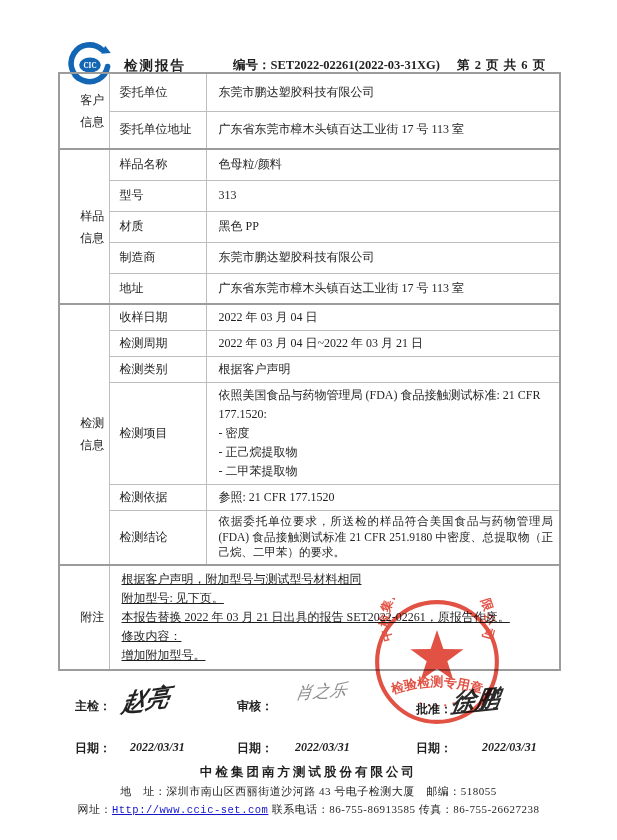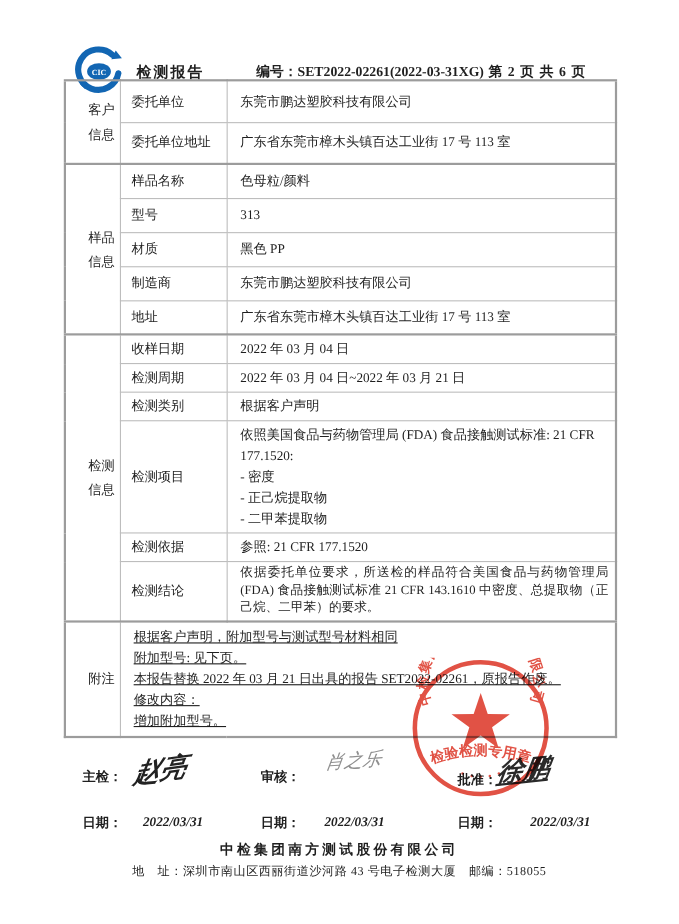--- a/index.html
+++ b/index.html
@@ -5,21 +5,21 @@
   * { margin:0; padding:0; box-sizing:border-box; }
   html,body { width:617px; height:840px; background:#ffffff;
               font-family:"Liberation Serif","DejaVu Serif",serif; color:#1f1f1f; }
   .page { position:relative; width:617px; height:840px; background:#fff; overflow:hidden; }
 
   
   .hdr { position:absolute; left:0; top:0; width:617px; height:64px;margin-top:28px; }
   .logo { position:absolute; left:66px; top:14px; width:48px; height:46px; }
   .hdr-title { position:absolute; left:124px; top:29px; font-size:13.5px; font-weight:bold; letter-spacing:2px; }
   .hdr-no { position:absolute; left:233px; top:29px; font-size:12.5px; font-weight:bold; }
-  .hdr-page { position:absolute; left:444px; top:29px; font-size:12.5px; font-weight:bold; letter-spacing:1px; }
+  .hdr-page { position:absolute; left:457px; top:29px; font-size:12.5px; font-weight:bold; letter-spacing:1px; }
 
   
   table.rpt { position:absolute; left:58px; top:72px; width:501px;
               border-collapse:collapse; table-layout:fixed;
               border:2px solid #9c9c9c; font-size:12px; }
   table.rpt td { border:1px solid #bdbdbd; vertical-align:middle; }
   table.rpt tbody { border-top:2px solid #9c9c9c; }
   td.grp { width:50px; text-align:center; white-space:pre-line; line-height:22px; font-size:12px;padding-left:16px; }
   td.lbl { width:97px; padding-left:10px; }
   td.val { width:354px; padding:3px 6px 3px 12px; white-space:pre-line; line-height:19px; }
@@ -127,21 +127,21 @@
 - 密度
 - 正己烷提取物
 - 二甲苯提取物</td>
       </tr>
       <tr class="h22">
         <td class="lbl">检测依据</td>
         <td class="val">参照: 21 CFR 177.1520</td>
       </tr>
       <tr>
         <td class="lbl">检测结论</td>
-        <td class="val concl">依据委托单位要求，所送检的样品符合美国食品与药物管理局 (FDA) 食品接触测试标准 21 CFR 143.1610 中密度、总提取物（正己烷、二甲苯）的要求。</td>
+        <td class="val concl">依据委托单位要求，所送检的样品符合美国食品与药物管理局 (FDA) 食品接触测试标准 21 CFR 251.9180 中密度、总提取物（正己烷、二甲苯）的要求。</td>
       </tr>
     </tbody>
     <tbody>
       <tr>
         <td class="grp">附注</td>
         <td class="note" colspan="2">根据客户声明，附加型号与测试型号材料相同
 附加型号: 见下页。
 本报告替换 2022 年 03 月 21 日出具的报告 SET2022-02261，原报告作废。
 修改内容：
 增加附加型号。</td>
@@ -182,15 +182,16 @@
         <circle cx="54" cy="104" r="1.1"></circle>
       <circle cx="62" cy="104.8" r="1.1"></circle>
         <circle cx="70" cy="104" r="1.1"></circle>
       <circle cx="78" cy="102" r="1.1"></circle>
     </g>
   </svg>
 
   <div class="ftr">
     <div class="ftr-co">中检集团南方测试股份有限公司</div>
     <div class="ftr-line">地　址：深圳市南山区西丽街道沙河路 43 号电子检测大厦　邮编：518055</div>
+    <div class="ftr-line"><span>网址：</span><a class="ftr-link">Http://www.ccic-set.com</a>&nbsp;<span>联系电话：86-755-86913585</span>&nbsp;<span>传真：86-755-26627238</span></div>
   </div>
 
 </div>
 
 </body></html>

